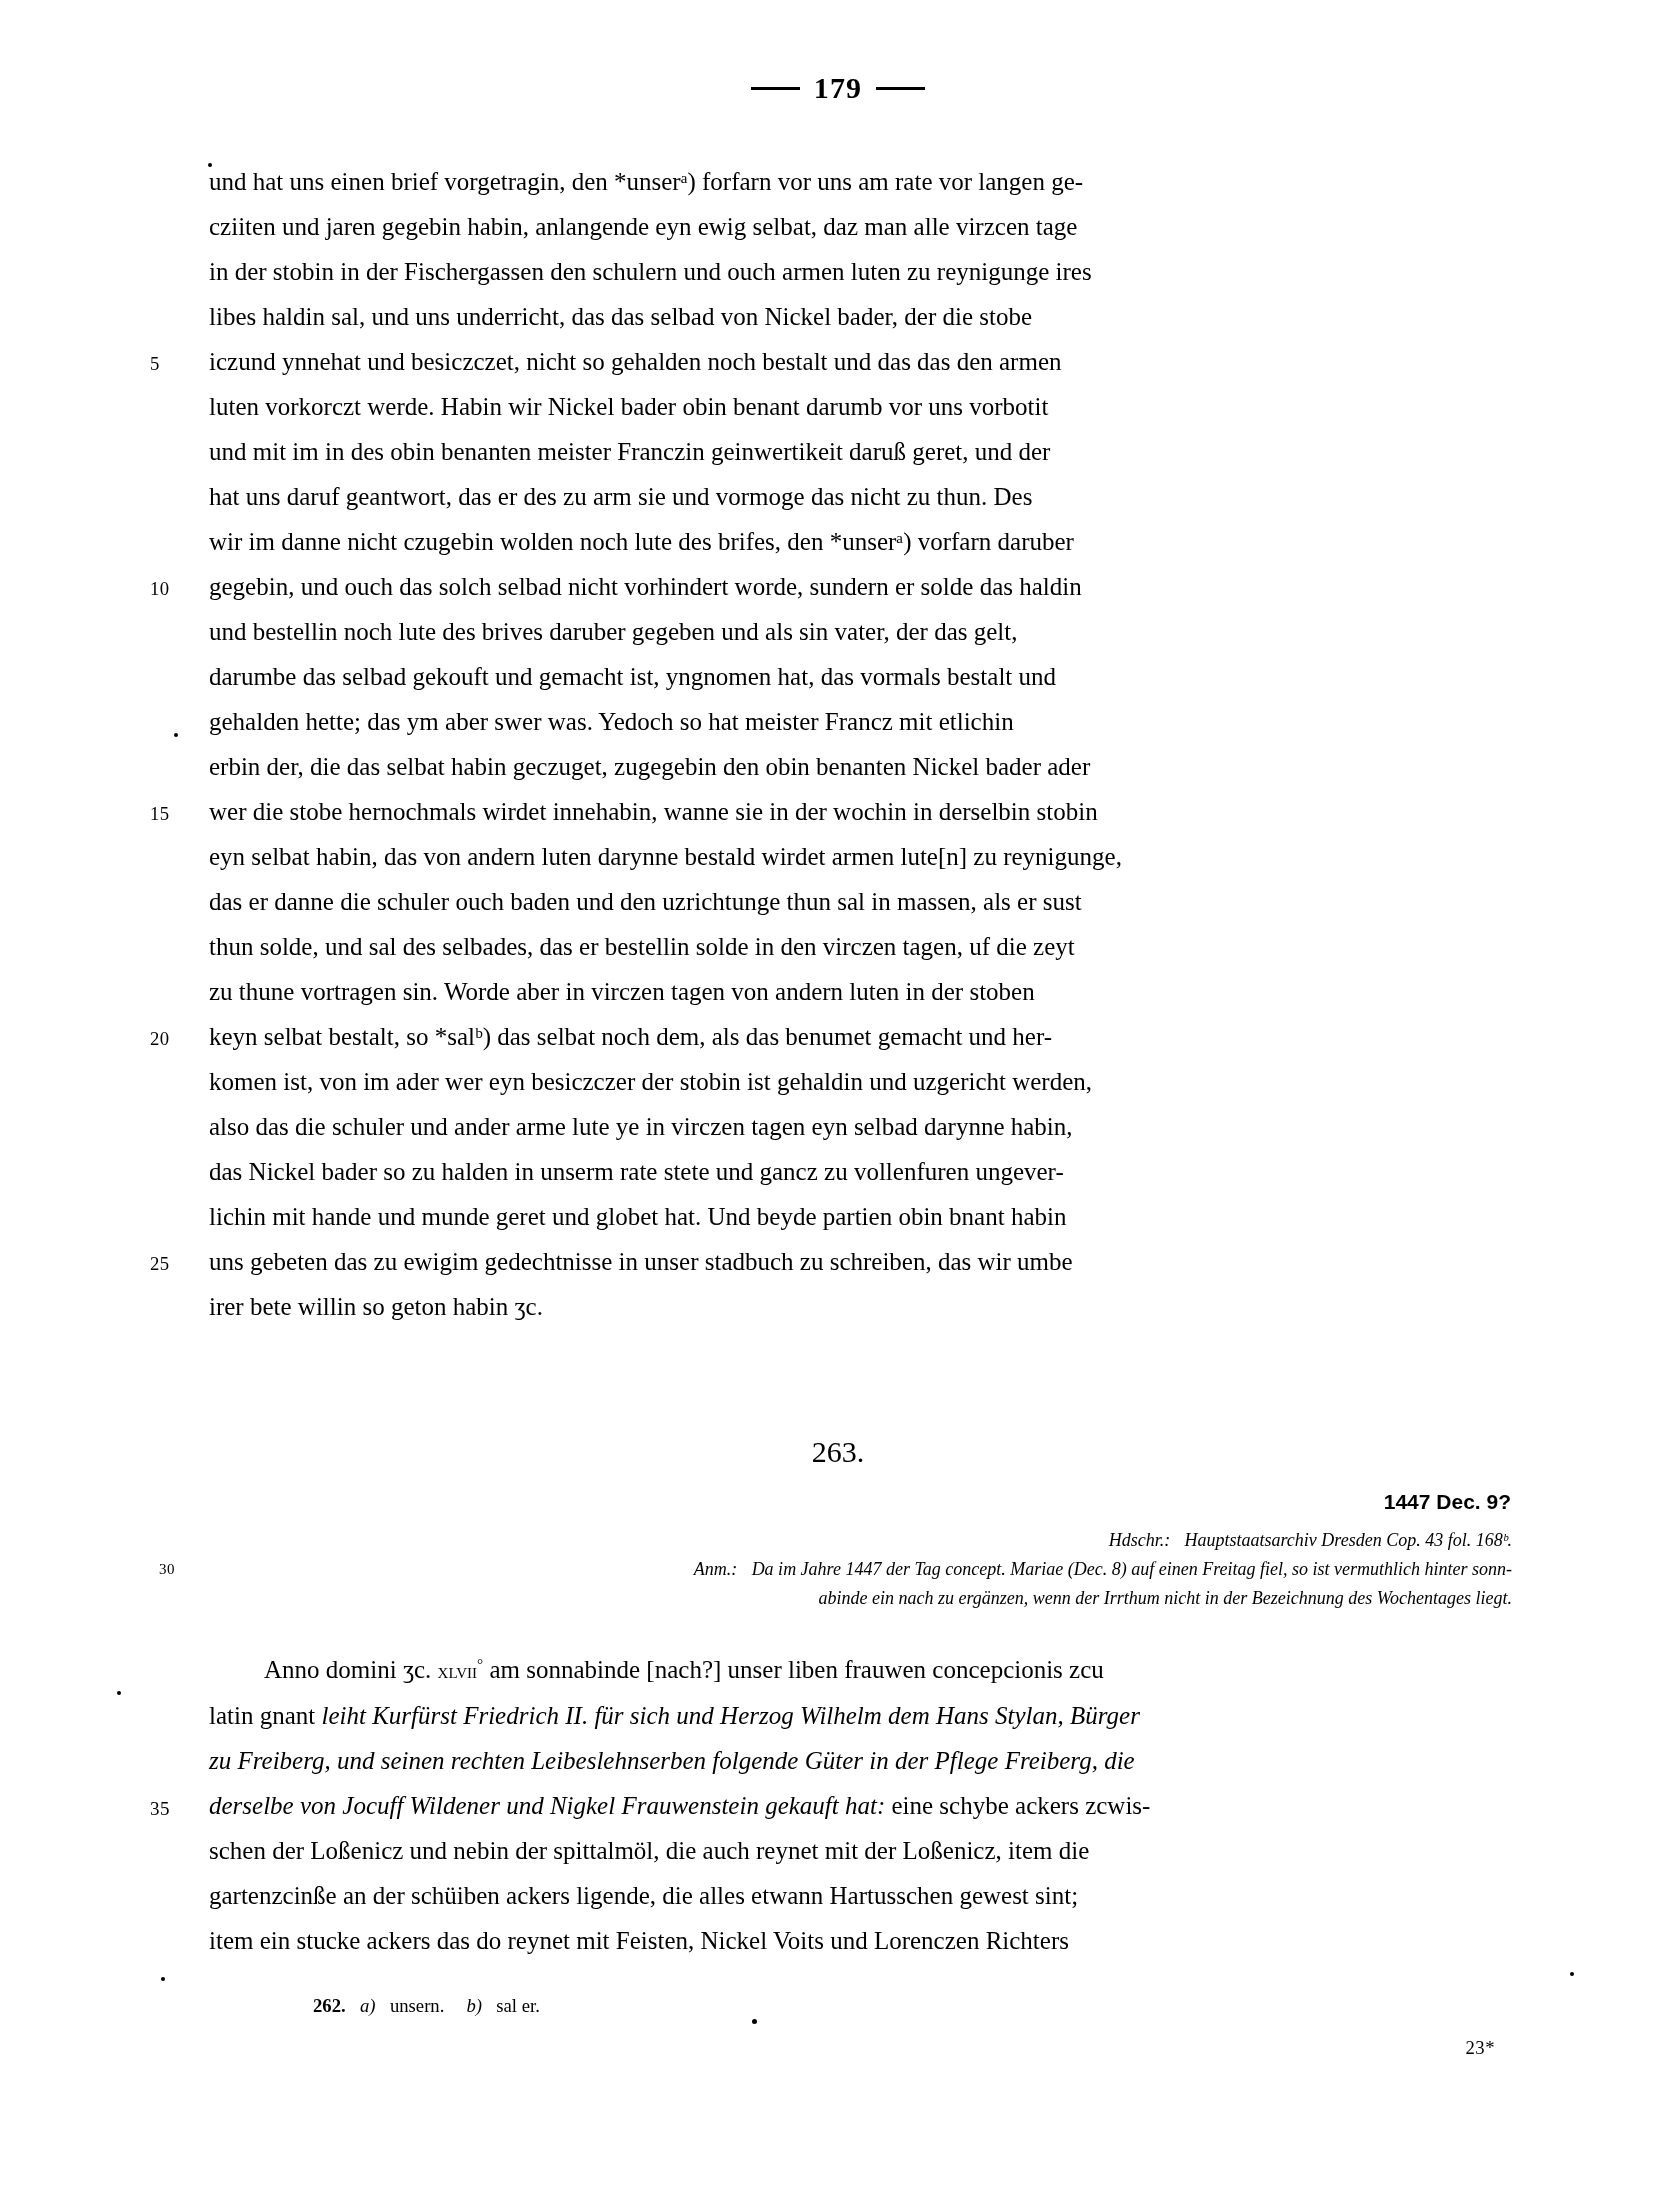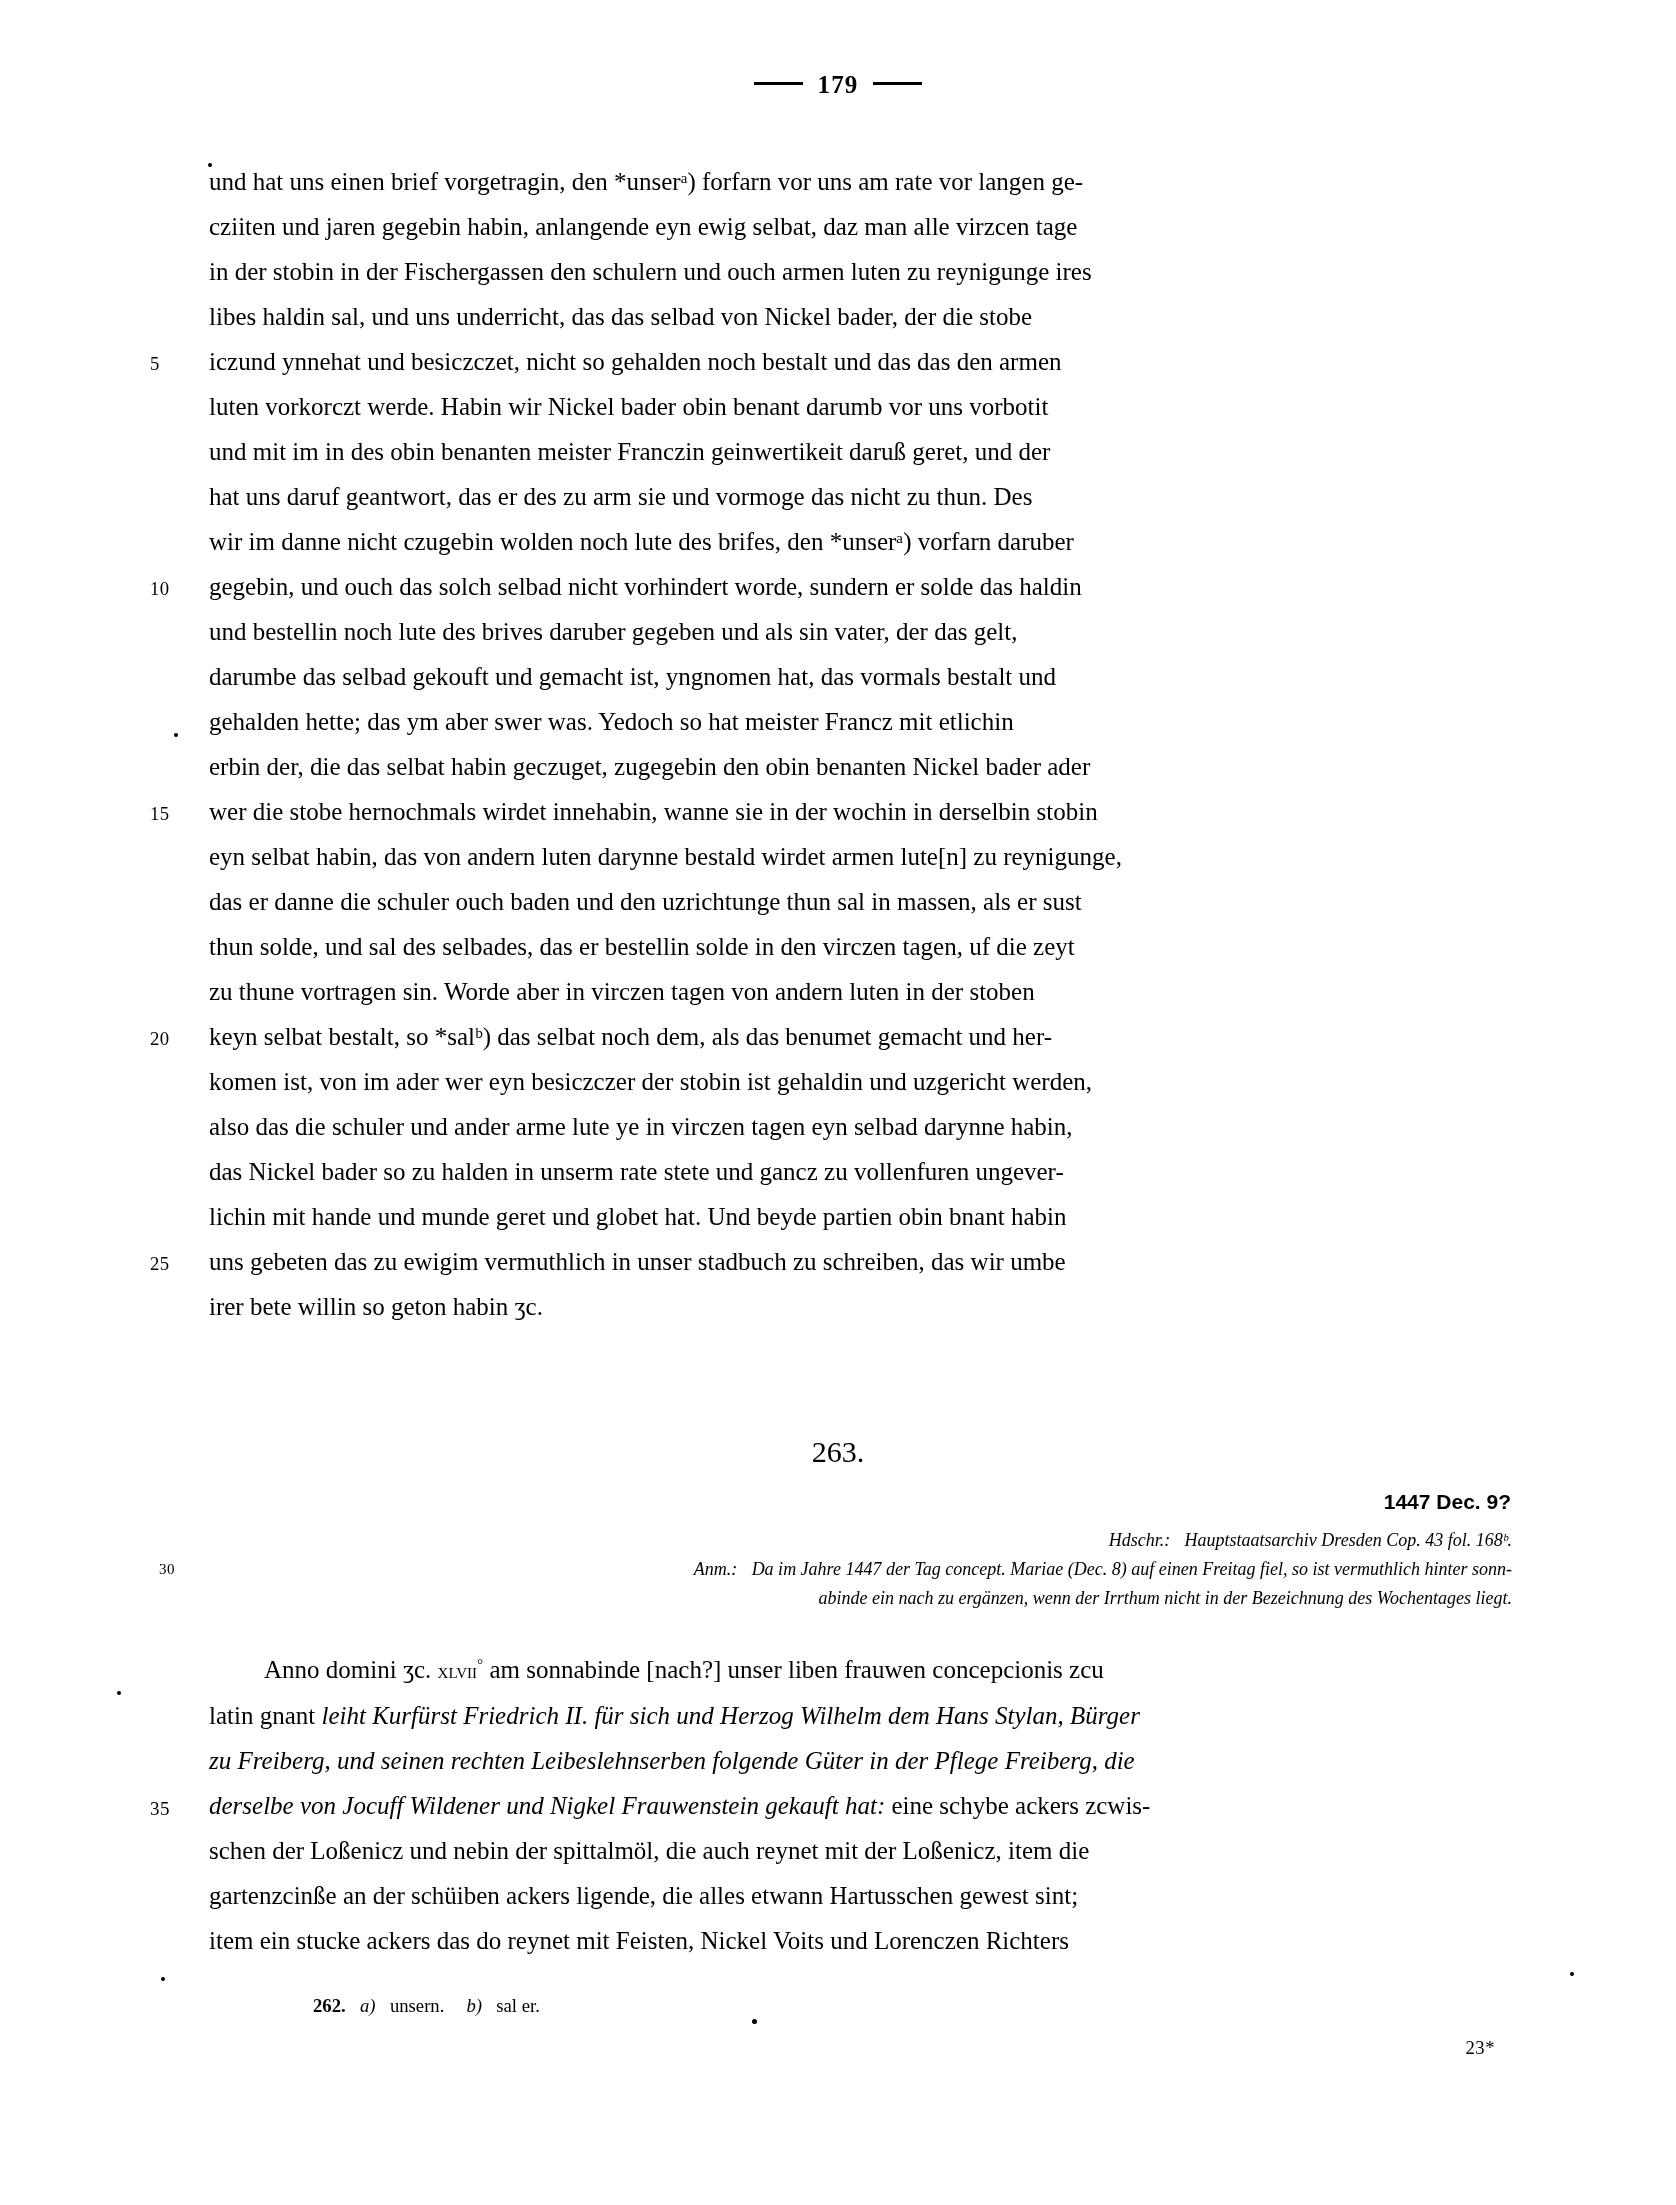--- a/index.html
+++ b/index.html
@@ -20,21 +20,21 @@
     box-sizing: border-box;
   }
 
   
   .runhead {
     position: absolute;
     top: 71px;
     left: 0;
     width: 1676px;
     text-align: center;
-    font-size: 25px;
+    font-size: 30px;
     font-weight: bold;
     letter-spacing: 1.1px;
   }
   .runhead .rule {
     display: inline-block;
     width: 49px;
     height: 3.3px;
     background: #000;
     vertical-align: 7.7px;
     margin: 0 14.3px;
@@ -197,21 +197,21 @@
     <div class="tline"><span class="lnum">15</span><span>wer die stobe hernochmals wirdet innehabin, wanne sie in der wochin in derselbin stobin</span></div>
     <div class="tline"><span>eyn selbat habin, das von andern luten darynne bestald wirdet armen lute[n] zu reynigunge,</span></div>
     <div class="tline"><span>das er danne die schuler ouch baden und den uzrichtunge thun sal in massen, als er sust</span></div>
     <div class="tline"><span>thun solde, und sal des selbades, das er bestellin solde in den virczen tagen, uf die zeyt</span></div>
     <div class="tline"><span>zu thune vortragen sin.    Worde aber in virczen tagen von andern luten in der stoben</span></div>
     <div class="tline"><span class="lnum">20</span><span>keyn selbat bestalt, so *salᵇ) das selbat noch dem, als das benumet gemacht und her-</span></div>
     <div class="tline"><span>komen ist, von im ader wer eyn besiczczer der stobin ist gehaldin und uzgericht werden,</span></div>
     <div class="tline"><span>also das die schuler und ander arme lute ye in virczen tagen eyn selbad darynne habin,</span></div>
     <div class="tline"><span>das Nickel bader so zu halden in unserm rate stete und gancz zu vollenfuren ungever-</span></div>
     <div class="tline"><span>lichin mit hande und munde geret und globet hat.    Und beyde partien obin bnant habin</span></div>
-    <div class="tline"><span class="lnum">25</span><span>uns gebeten das zu ewigim vermuthlich in unser stadbuch zu schreiben, das wir umbe</span></div>
+    <div class="tline"><span class="lnum">25</span><span>uns gebeten das zu ewigim gedechtnisse in unser stadbuch zu schreiben, das wir umbe</span></div>
     <div class="tline"><span>irer bete willin so geton habin ʒc.</span></div>
   </div>
 
   <div class="secnum">263.</div>
 
   <div class="dateline">1447 Dec. 9?</div>
 
   <div class="apparatus">
     <div class="apline"><span>Hdschr.:</span><span class="sp2"></span><span>Hauptstaatsarchiv Dresden Cop. 43 fol. 168ᵇ.</span></div>
     <div class="apline"><span class="lnum">30</span><span>Anm.:</span><span class="sp2"></span><span>Da im Jahre 1447 der Tag concept. Mariae (Dec. 8) auf einen Freitag fiel, so ist vermuthlich hinter sonn-</span></div>

